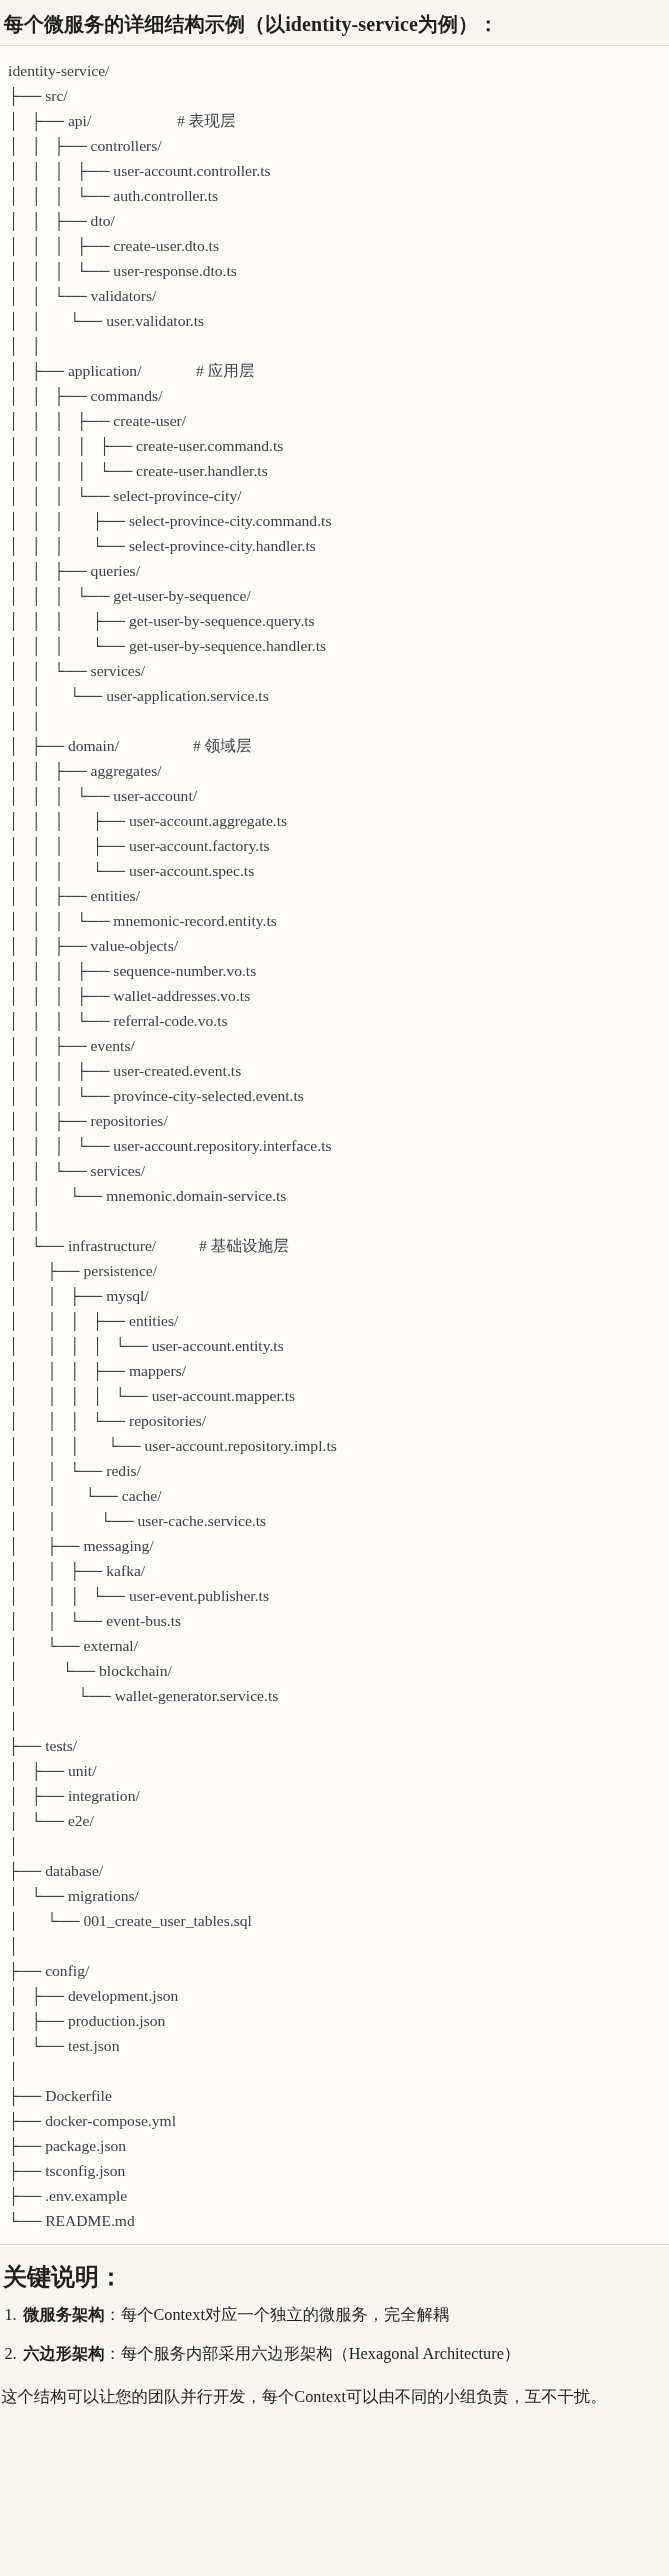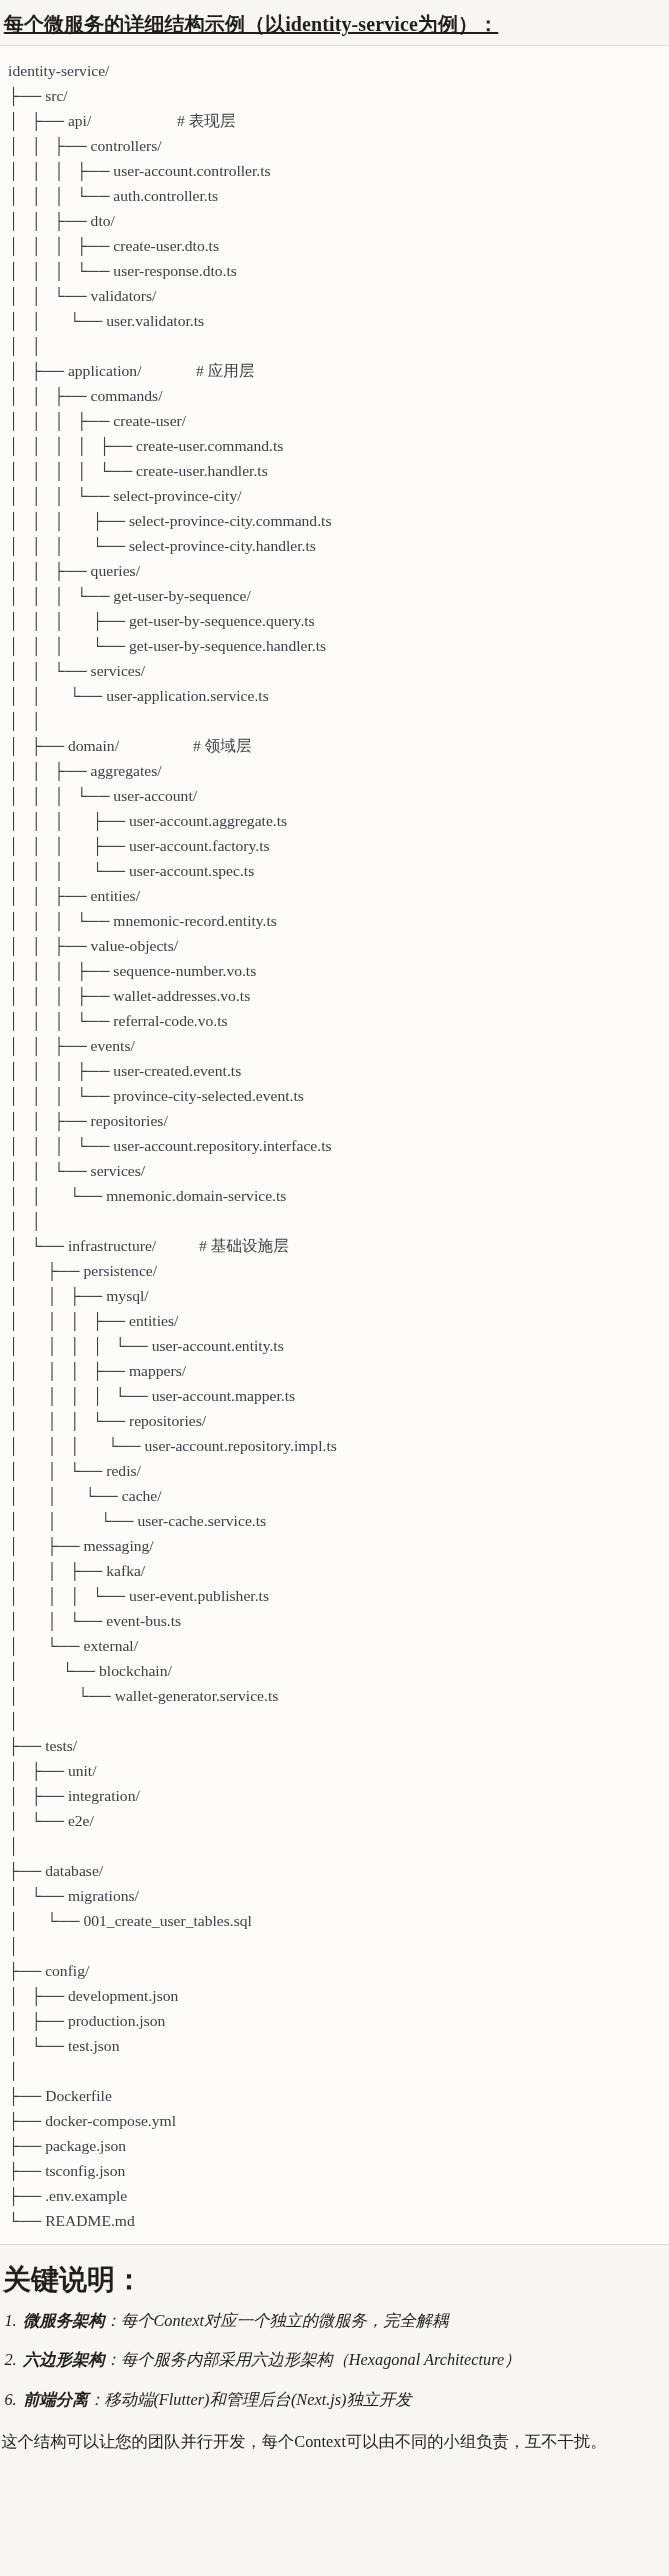--- a/index.html
+++ b/index.html
@@ -18,46 +18,44 @@
     color:var(--text,#201f1b);
     font-family:"Liberation Serif", serif;
   }
   .wrap{padding:10px 0 0 0;}
   h1.page-title{
     font-size:20px;
     font-weight:700;
     line-height:1.3;
     margin:1.3px 6.3px 7.5px 3.8px;
     letter-spacing:0.1px;
-    text-decoration:underline;
   }
   .code-block{
     background:var(--code-bg,#fdfcf8);
     border-top:0.6px solid var(--code-border,#dedbd2);
     border-bottom:0.6px solid var(--code-border,#dedbd2);
     width:100%;
   }
   pre.tree{
     font-family:Liberation Serif, serif;
     font-size:15.6px;
     line-height:25px;
     color:var(--code-text,#3b4045);
     padding:12px 10px 11.3px 8.1px;
     white-space:pre;
     overflow:hidden;
   }
   h2.notes-heading{
-    font-size:28px;
+    font-size:24px;
     font-weight:700;
     margin:15.6px 6.3px 10px 3.1px;
   }
   ol.notes-list{
     list-style:none;
     margin:0 6.3px 0 4.4px;
-    font-style:italic;
   }
   ol.notes-list li{
     font-size:16.3px;
     line-height:24.4px;
     margin-bottom:15px;
   }
   ol.notes-list .num{
     display:inline-block;
     min-width:15px;
     margin-right:3.8px;
@@ -168,21 +166,18 @@
 
   <h2 class="notes-heading">关键说明：</h2>
 
   <ol class="notes-list">
     <li>
       <span class="num">1.</span><span class="label">微服务架构</span><span>：</span><span>每个Context对应一个独立的微服务，完全解耦</span>
     </li>
     <li>
       <span class="num">2.</span><span class="label">六边形架构</span><span>：</span><span>每个服务内部采用六边形架构（Hexagonal Architecture）</span>
     </li>
-    <li>
-      <span class="num">6.</span><span class="label">前端分离</span><span>：</span><span>移动端(Flutter)和管理后台(Next.js)独立开发</span>
-    </li>
   </ol>
 
   <p class="closing">这个结构可以让您的团队并行开发，每个Context可以由不同的小组负责，互不干扰。</p>
 
 </div>
 
 
 </body></html>

